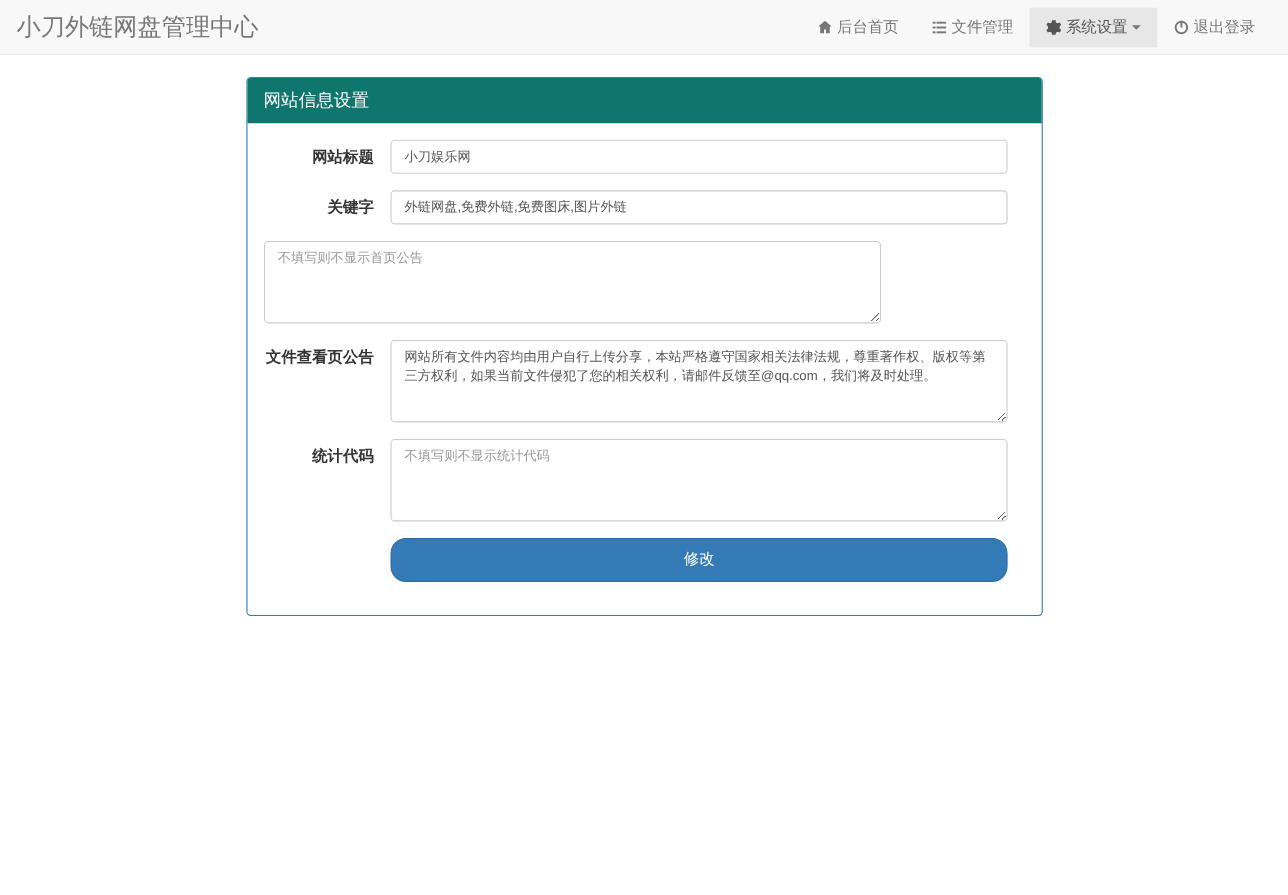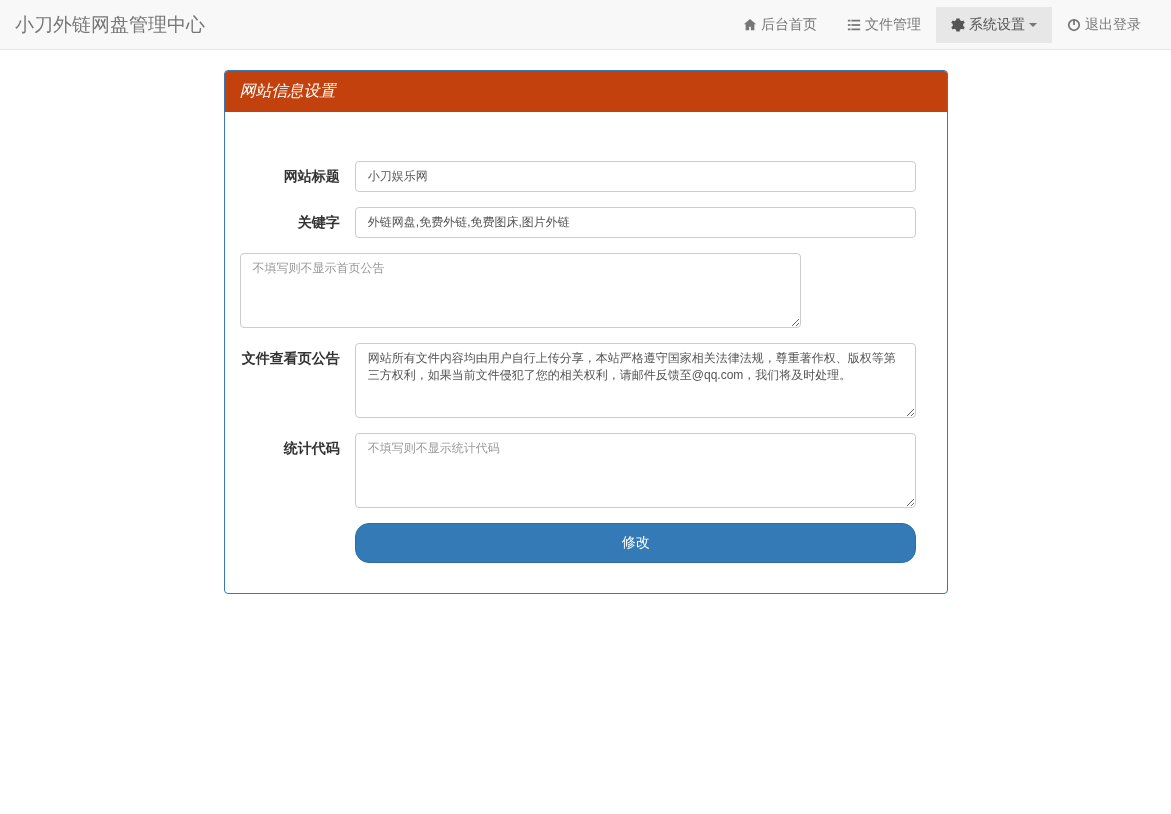--- a/index.html
+++ b/index.html
@@ -16,21 +16,21 @@
     .navbar {
       background: #f8f8f8;
       border-bottom: 1px solid #e7e7e7;
       height: 50px;
       display: flex;
       align-items: center;
       justify-content: space-between;
       padding: 0 15px;
     }
     .navbar-brand {
-      font-size: 19px;
+      font-size: 22px;
       color: #777;
       padding-left: 0;
     }
     .navbar-nav {
       display: flex;
       list-style: none;
       height: 50px;
     }
     .navbar-nav li {
       display: flex;
@@ -72,31 +72,29 @@
       padding: 0 15px;
     }
     .panel {
       width: 724px;
       margin: 0 auto;
       border: 1px solid #337ab7;
       border-radius: 4px;
       margin-bottom: 20px;
     }
     .panel-heading {
-      background: #c2410c;
+      background: #0f766e;
       color: #fff;
       padding: 10px 15px;
       font-size: 16px;
       border-top-left-radius: 3px;
       border-top-right-radius: 3px;
-      font-style: italic;
     }
     .panel-body {
       padding: 15px;
-      margin-top: 34px;
     }
     .form-group {
       display: flex;
       margin-bottom: 15px;
     }
     .control-label {
       width: 16.6667%;
       padding: 7px 15px 0 0;
       text-align: right;
       font-weight: bold;

